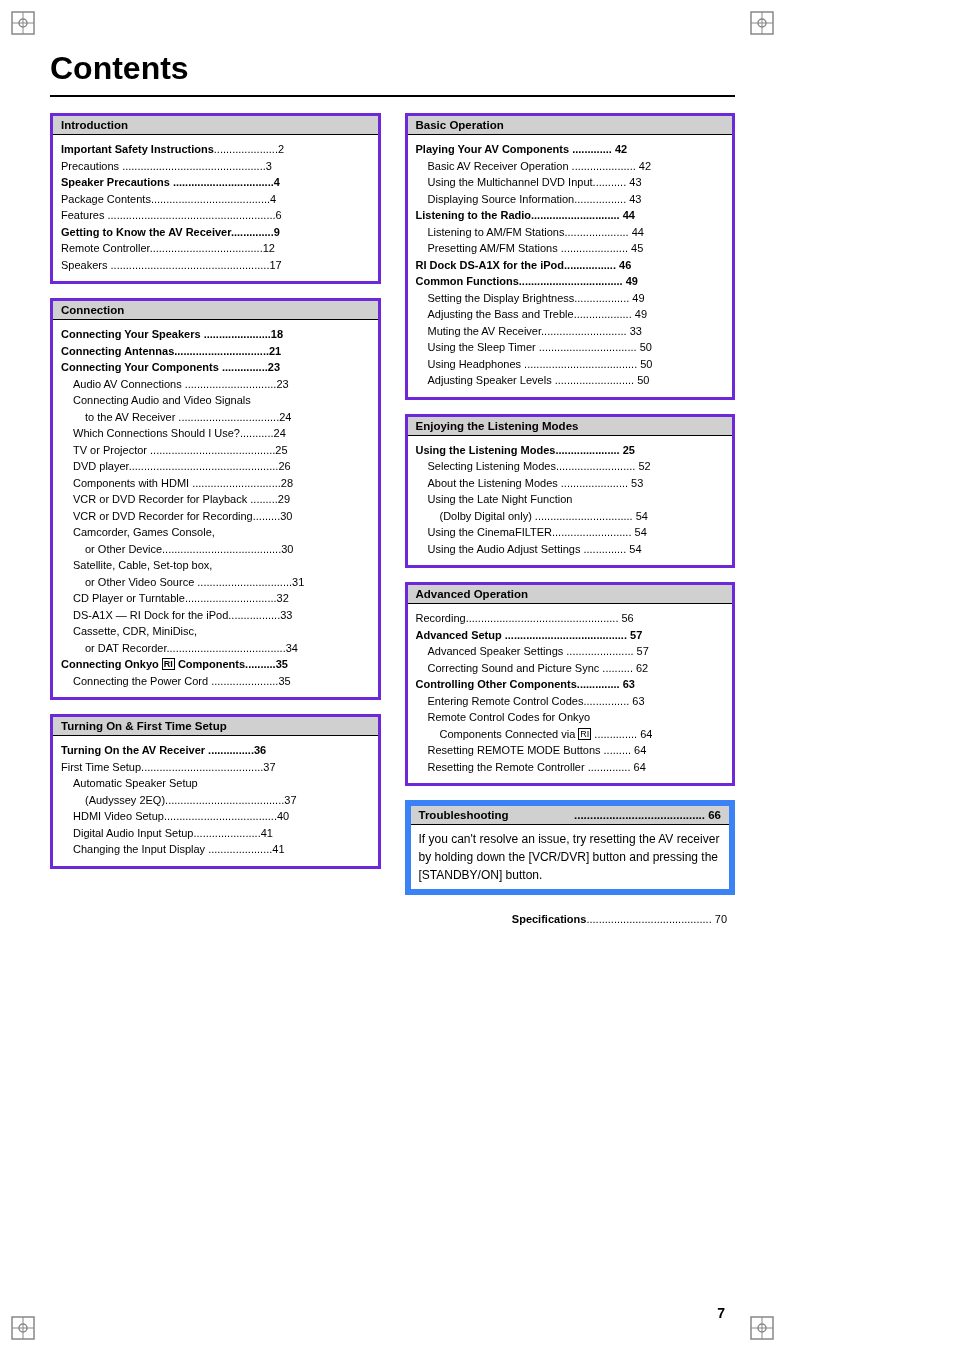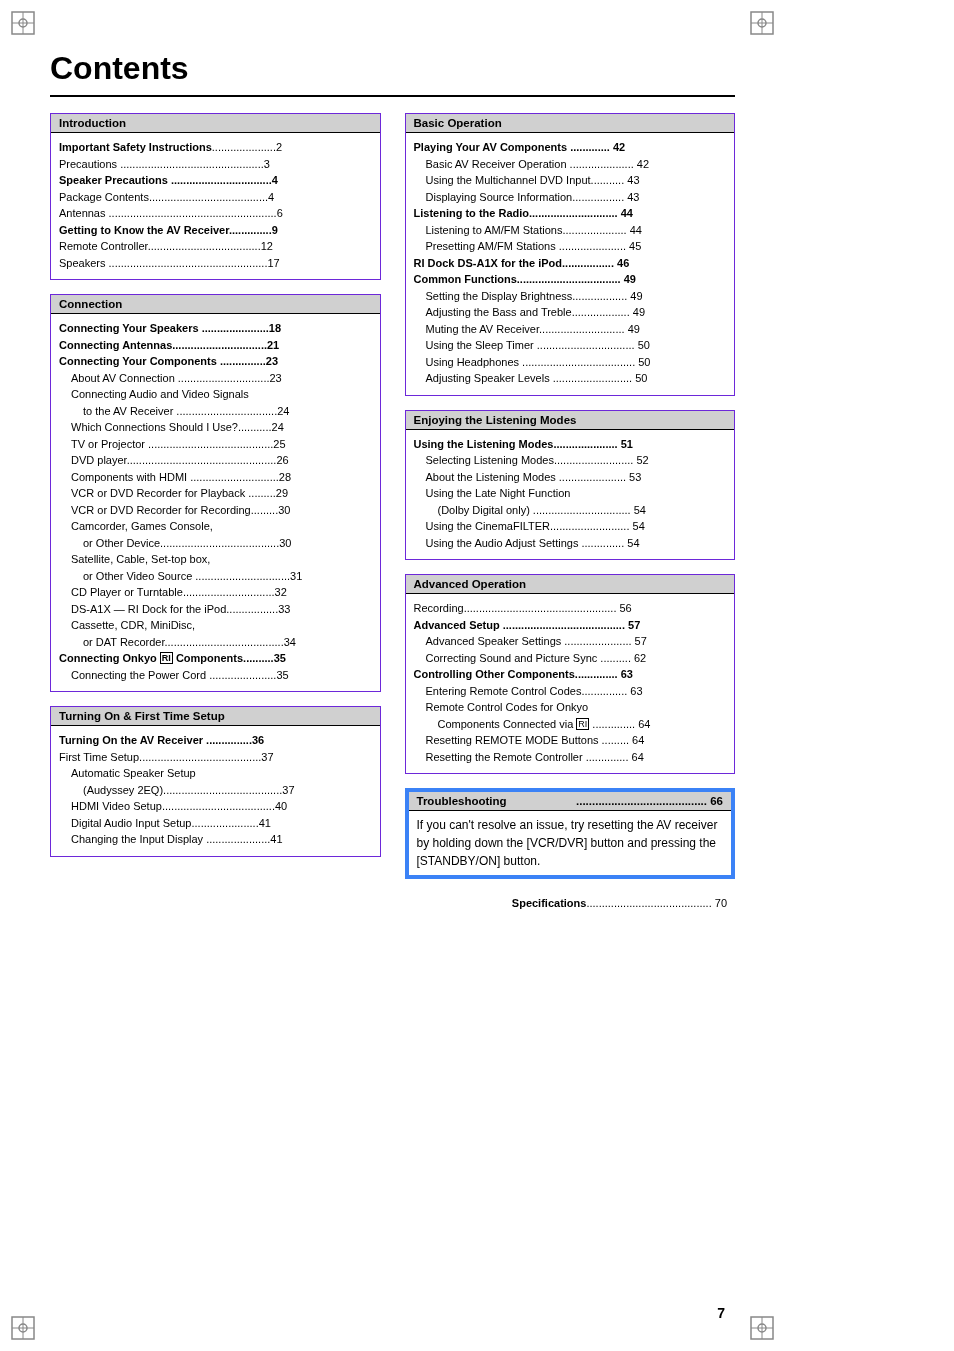--- a/index.html
+++ b/index.html
@@ -48,21 +48,21 @@
     
     .columns {
       display: flex;
       gap: 24px;
     }
     .col-left { flex: 1; }
     .col-right { flex: 1; }
 
     
     .section {
-      border: 1px solid #6d28d9;
+      border: 3px solid #6d28d9;
       margin-bottom: 14px;
     }
     .section-header {
       background: #d0d0d0;
       padding: 3px 8px;
       font-weight: bold;
       font-size: 11.5px;
       border-bottom: 1px solid #000;
     }
     .section-body {
@@ -75,21 +75,21 @@
       justify-content: space-between;
       line-height: 1.5;
     }
     .toc-entry.bold { font-weight: bold; }
     .toc-entry.indent1 { padding-left: 12px; align-items: center; }
     .toc-entry.indent2 { padding-left: 24px; }
     .toc-title { flex: 1; }
 
     
     .trouble-box {
-      border: 4px solid #3b82f6;
+      border: 6px solid #3b82f6;
       margin-bottom: 14px;
     }
     .trouble-header {
       background: #d0d0d0;
       display: flex;
       justify-content: space-between;
       padding: 3px 8px;
       font-weight: bold;
       font-size: 11.5px;
       border-bottom: 1px solid #000;
@@ -169,21 +169,21 @@
           <div class="toc-entry">
             <span class="toc-title">Precautions ...............................................3</span>
           </div>
           <div class="toc-entry bold">
             <span class="toc-title">Speaker Precautions .................................4</span>
           </div>
           <div class="toc-entry">
             <span class="toc-title">Package Contents.......................................4</span>
           </div>
           <div class="toc-entry">
-            <span class="toc-title">Antennas .......................................................6</span>
+            <span class="toc-title">Features .......................................................6</span>
           </div>
           <div class="toc-entry bold">
             <span class="toc-title">Getting to Know the AV Receiver..............9</span>
           </div>
           <div class="toc-entry">
             <span class="toc-title">Remote Controller.....................................12</span>
           </div>
           <div class="toc-entry">
             <span class="toc-title">Speakers ....................................................17</span>
           </div>
@@ -196,21 +196,21 @@
           <div class="toc-entry bold">
             <span class="toc-title">Connecting Your Speakers ......................18</span>
           </div>
           <div class="toc-entry bold">
             <span class="toc-title">Connecting Antennas...............................21</span>
           </div>
           <div class="toc-entry bold">
             <span class="toc-title">Connecting Your Components ...............23</span>
           </div>
           <div class="toc-entry indent1">
-            <span class="toc-title">About AV Connection ..............................23</span>
+            <span class="toc-title">Audio AV Connections ..............................23</span>
           </div>
           <div class="toc-entry indent1">
             <span class="toc-title">Connecting Audio and Video Signals</span>
           </div>
           <div class="toc-entry indent2">
             <span class="toc-title">  to the AV Receiver .................................24</span>
           </div>
           <div class="toc-entry indent1">
             <span class="toc-title">Which Connections Should I Use?...........24</span>
           </div>
@@ -323,39 +323,39 @@
           <div class="toc-entry bold">
             <span class="toc-title">Common Functions.................................. 49</span>
           </div>
           <div class="toc-entry indent1">
             <span class="toc-title">Setting the Display Brightness.................. 49</span>
           </div>
           <div class="toc-entry indent1">
             <span class="toc-title">Adjusting the Bass and Treble................... 49</span>
           </div>
           <div class="toc-entry indent1">
-            <span class="toc-title">Muting the AV Receiver............................ 49</span>
+            <span class="toc-title">Muting the AV Receiver............................ 33</span>
           </div>
           <div class="toc-entry indent1">
             <span class="toc-title">Using the Sleep Timer ................................ 50</span>
           </div>
           <div class="toc-entry indent1">
             <span class="toc-title">Using Headphones ..................................... 50</span>
           </div>
           <div class="toc-entry indent1">
             <span class="toc-title">Adjusting Speaker Levels .......................... 50</span>
           </div>
         </div>
       </div>
 
       <div class="section">
         <div class="section-header">Enjoying the Listening Modes</div>
         <div class="section-body">
           <div class="toc-entry bold">
-            <span class="toc-title">Using the Listening Modes..................... 51</span>
+            <span class="toc-title">Using the Listening Modes..................... 25</span>
           </div>
           <div class="toc-entry indent1">
             <span class="toc-title">Selecting Listening Modes.......................... 52</span>
           </div>
           <div class="toc-entry indent1">
             <span class="toc-title">About the Listening Modes ...................... 53</span>
           </div>
           <div class="toc-entry indent1">
             <span class="toc-title">Using the Late Night Function</span>
           </div>

